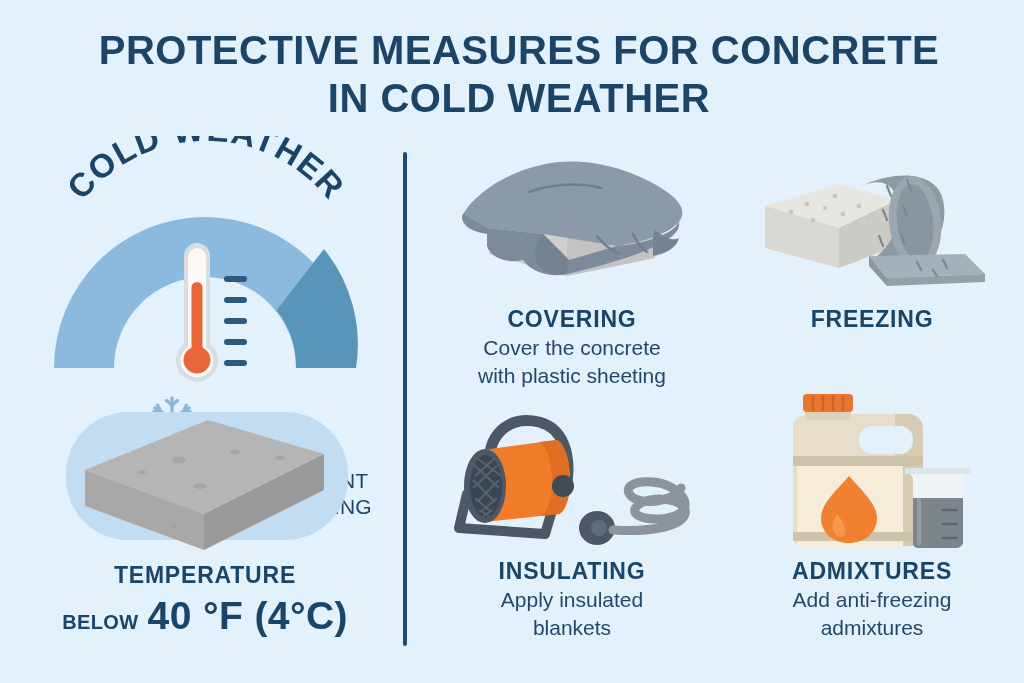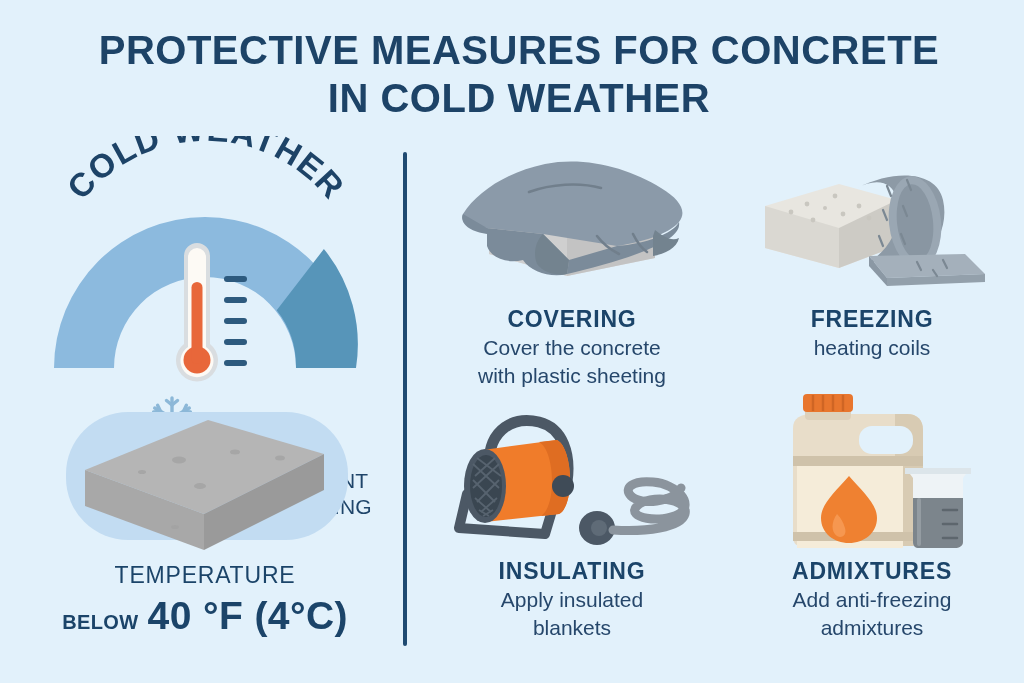--- a/index.html
+++ b/index.html
@@ -94,21 +94,21 @@
     height: 250px;
   }
   .temp-illus { position: absolute; left: 22px; top: 0; }
   .temp-heading {
     position: absolute;
     left: 0;
     top: 160px;
     width: 350px;
     text-align: center;
     font-size: 23px;
-    font-weight: 400;
+    font-weight: 700;
     letter-spacing: 0.8px;
     color: #1b4469;
   }
   .temp-value-row {
     position: absolute;
     left: 0;
     top: 192px;
     width: 350px;
     text-align: center;
     white-space: nowrap;
@@ -340,21 +340,20 @@
             <path d="M 132 86 l 4 10"></path>
               <path d="M 154 84 l 4 10"></path>
             <path d="M 170 112 l 4 8"></path>
               <path d="M 196 110 l 4 8"></path>
             <path d="M 186 120 l 4 6"></path>
           </g>
         </svg>
       </div>
       <div class="card-title">FREEZING</div>
       <div class="card-desc">
-        <div>heating coils</div>
       </div>
     </div>
 
     <div class="card c3">
       <div class="card-art">
         <svg width="210" height="160" viewBox="0 0 210 160">
 
           <path d="M 26 36 C 26 26 34 22 46 22 L 140 22 C 150 22 156 28 156 38
                    L 156 146 C 156 152 152 154 146 154 L 34 154 C 28 154 26 150 26 144 Z" fill="#e8ddc9"></path>
           <path d="M 140 22 C 150 22 156 28 156 38 L 156 146 C 156 152 152 154 146 154

